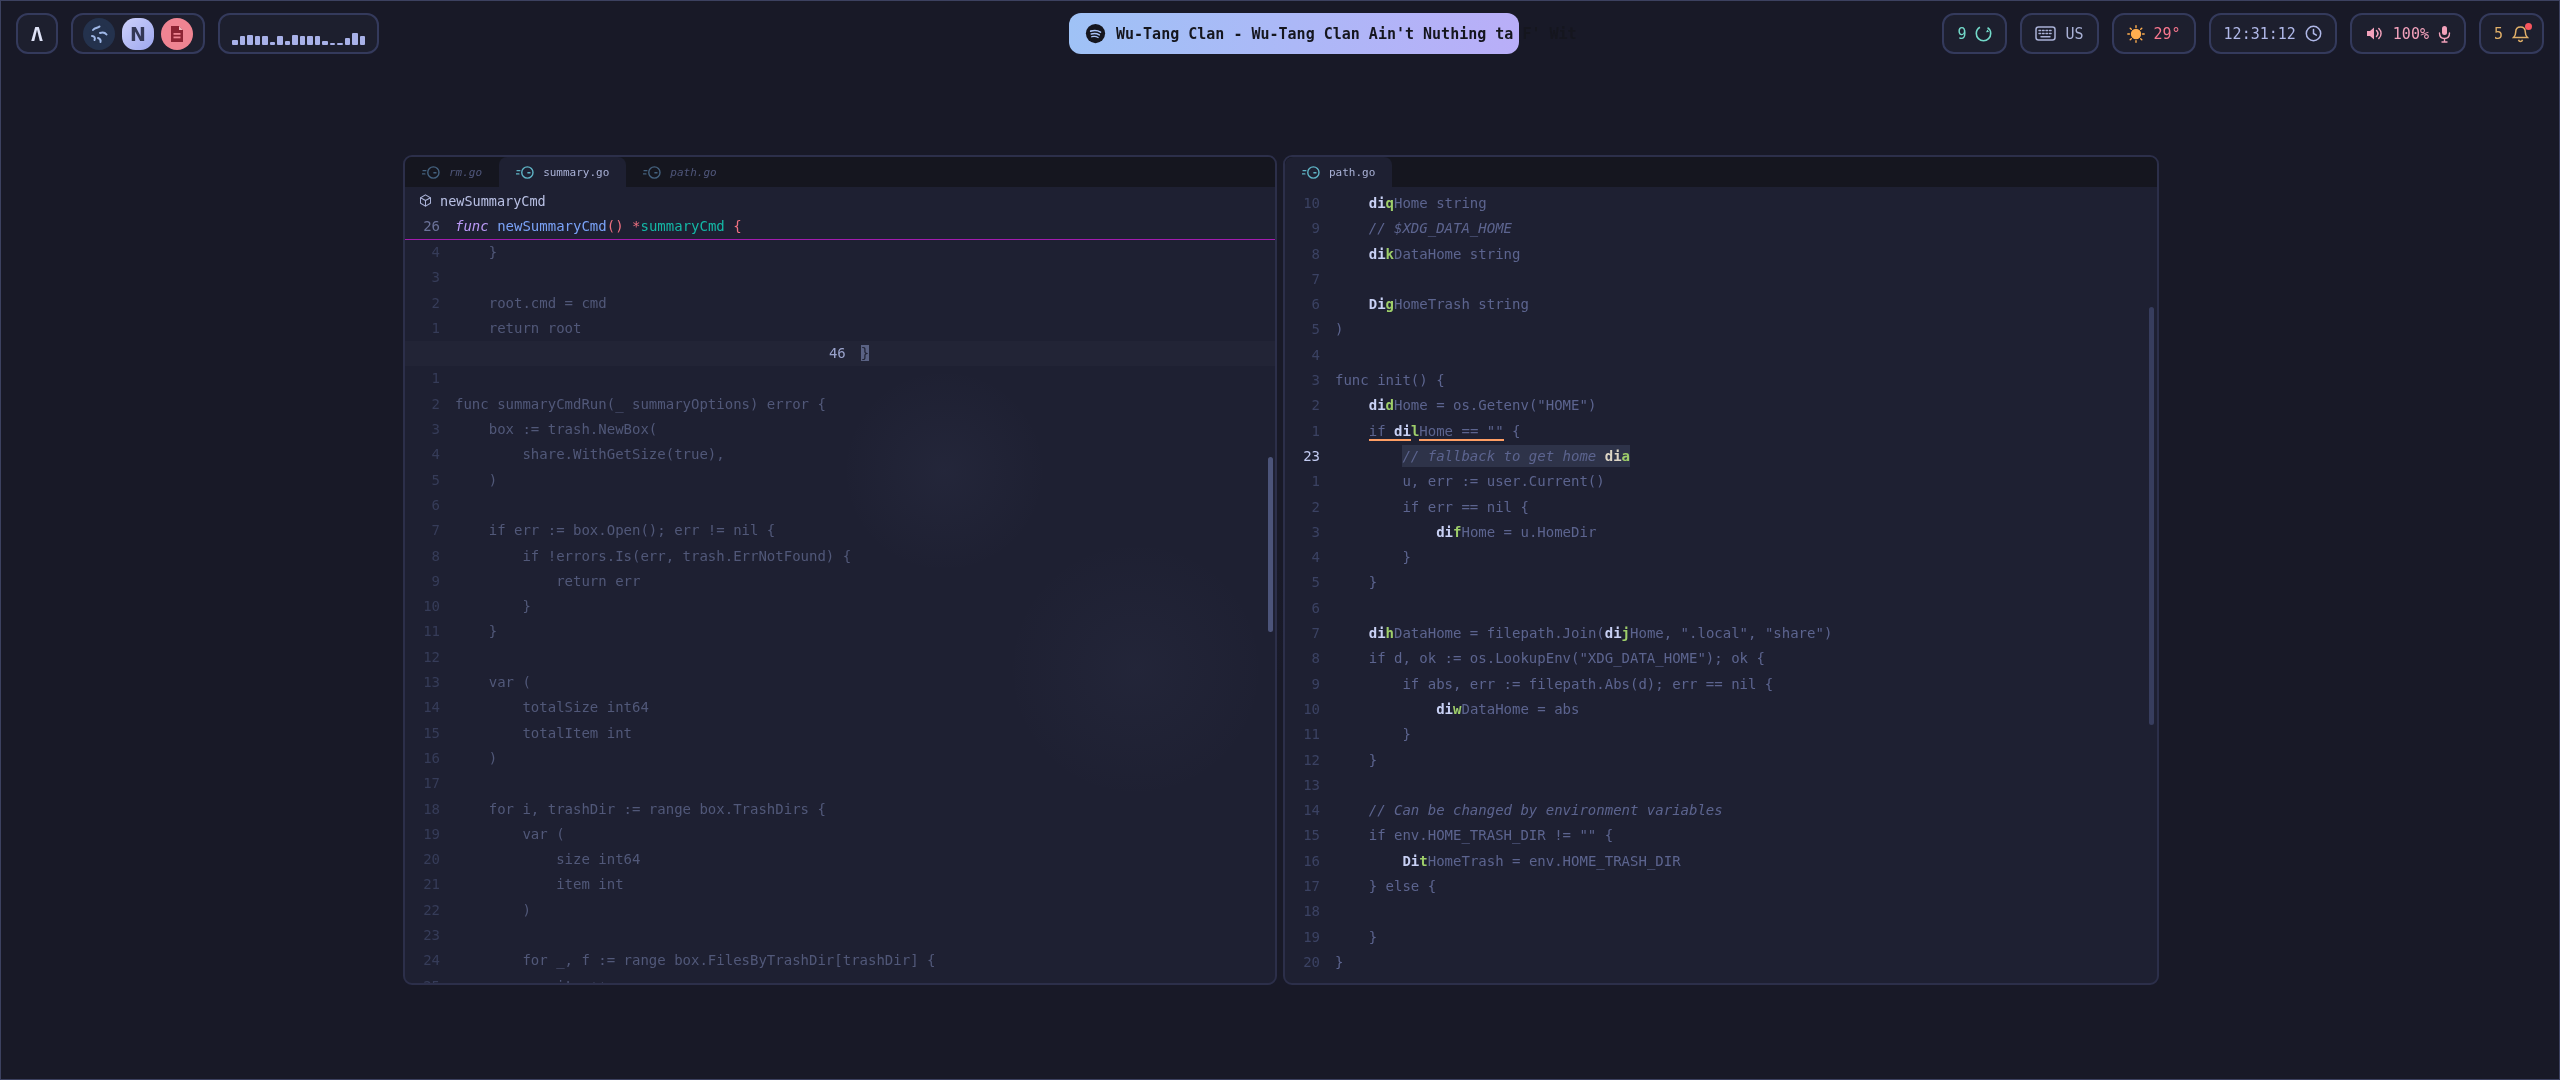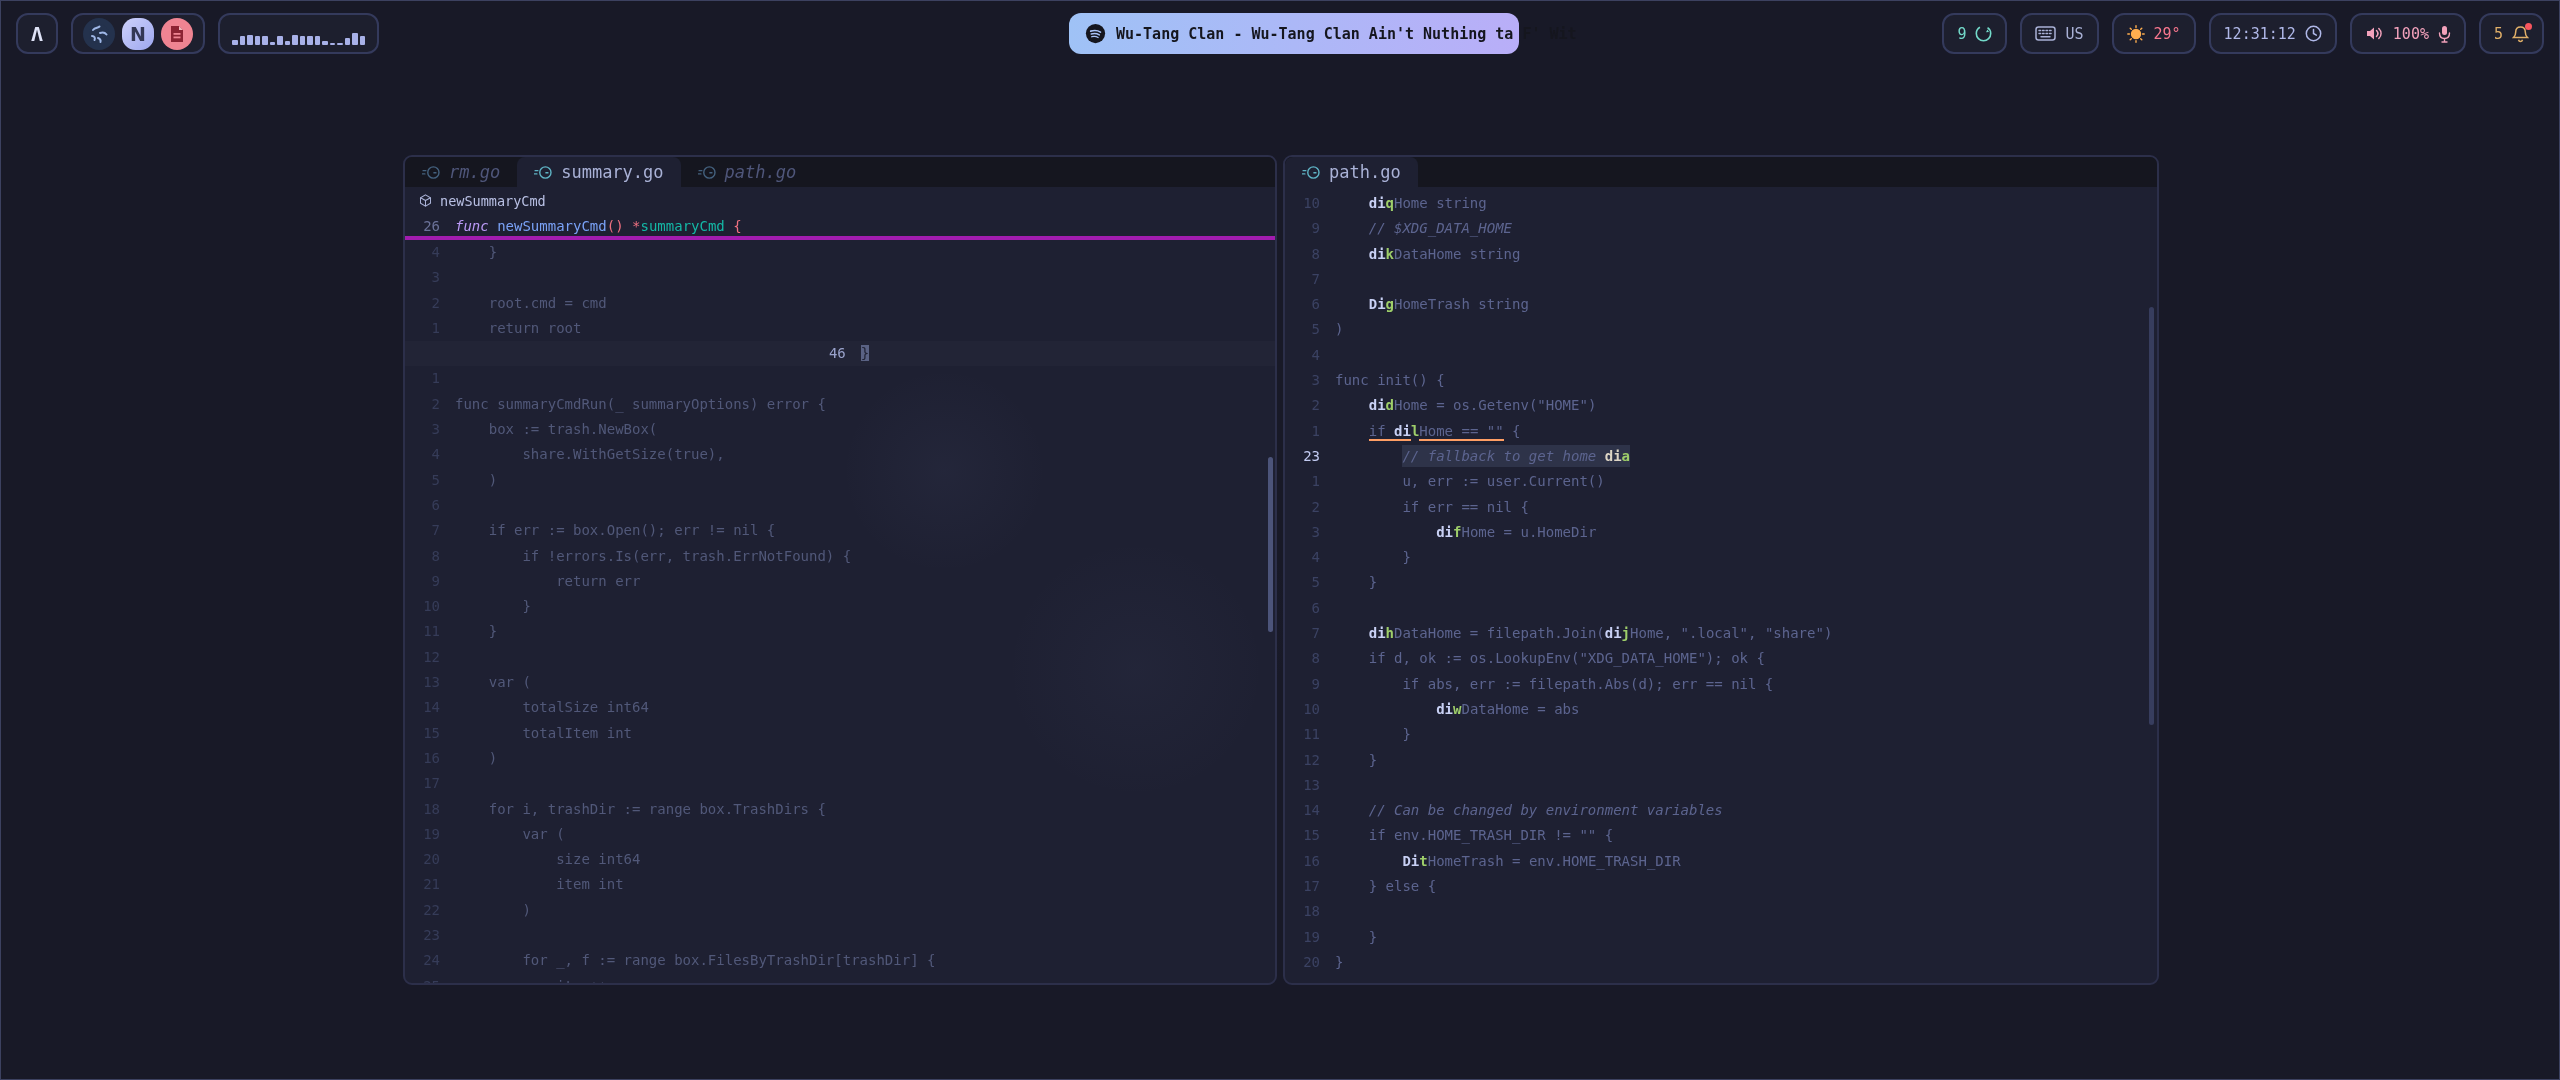--- a/index.html
+++ b/index.html
@@ -61,21 +61,21 @@
     overflow:hidden;
   }
   .pane-left { left:403px; width:874px; }
   .pane-right { left:1283px; width:876px; }
   .pane .blobs { position:absolute; inset:0; pointer-events:none;
     background:
       radial-gradient(circle 150px at 62% 38%, rgba(137,148,204,0.05), transparent 68%),
       radial-gradient(circle 190px at 84% 62%, rgba(137,148,204,0.045), transparent 68%);
   }
   .tabbar { height:30px; background:#15161f; display:flex; align-items:stretch; }
-  .tab { display:flex; align-items:center; gap:8px; padding:8px 17px; font-size:17px; color:#4f567a; white-space:nowrap; }
+  .tab { display:flex; align-items:center; gap:8px; padding:8px 17px; font-size:11px; color:#4f567a; white-space:nowrap; }
   .tab .tablabel { font-style:italic; }
   .tab.active { background:#1e2032; color:#a9b1d6; border-radius:8px 8px 0 0; }
   .tab.active .tablabel { font-style:normal; }
   .goicon { width:19px; height:15px; color:#44617e; flex:none; display:flex; }
   .tab.active .goicon { color:#5fb3c5; }
   .goicon svg { width:100%; height:100%; }
 
   .breadcrumb { height:27px; display:flex; align-items:center; gap:7px; padding-left:13px; font-size:13.5px; color:#b9c0e4; }
   .cubeicon { width:15px; height:15px; display:flex; }
 
@@ -84,21 +84,21 @@
   .gut { width:50px; flex:none; text-align:right; padding-right:15px; }
   .pane-left .gut { color:#363c59; }
   .pane-right .gut { color:#3b4263; }
   .line.current .gut { color:#c3cbf2; }
   .pane-left .line.current .gut { color:#9aa3cc; }
   .pane-left .line.current { background:rgba(255,255,255,0.02);justify-content:center; }
   .code { white-space:pre; }
   .pane-left .code { color:#515879; }
   .pane-right .code { color:#5c648f; }
 
-  .sticky { border-bottom:4px solid #a21caf; height:26px; line-height:25px; background:#1e2032; position:relative; z-index:2; }
+  .sticky { border-bottom:1px solid #a21caf; height:26px; line-height:25px; background:#1e2032; position:relative; z-index:2; }
   .sticky .gut { color:#6b7299; }
   .kw { color:#bb9af7; font-style:italic; }
   .fn { color:#7aa2f7; }
   .typ { color:#14b8a6; }
   .op { color:#ef7080; }
 
   .mat { color:#c8d0f4; font-weight:bold; }
   .mat2 { color:#ddd5c5; font-weight:bold; }
   .lbl { color:#9ece6a; font-weight:bold; }
   .cmt { font-style:italic; }

